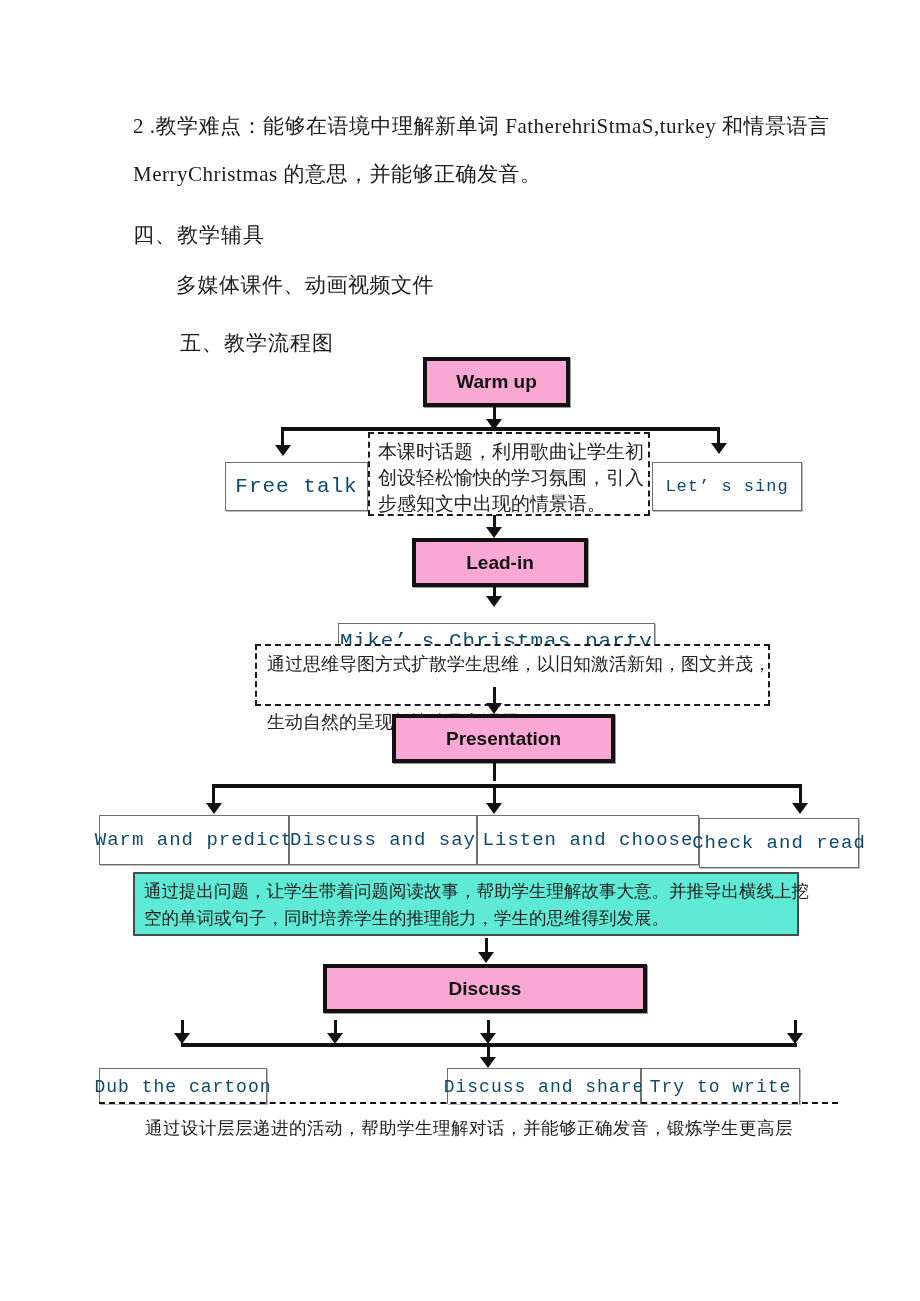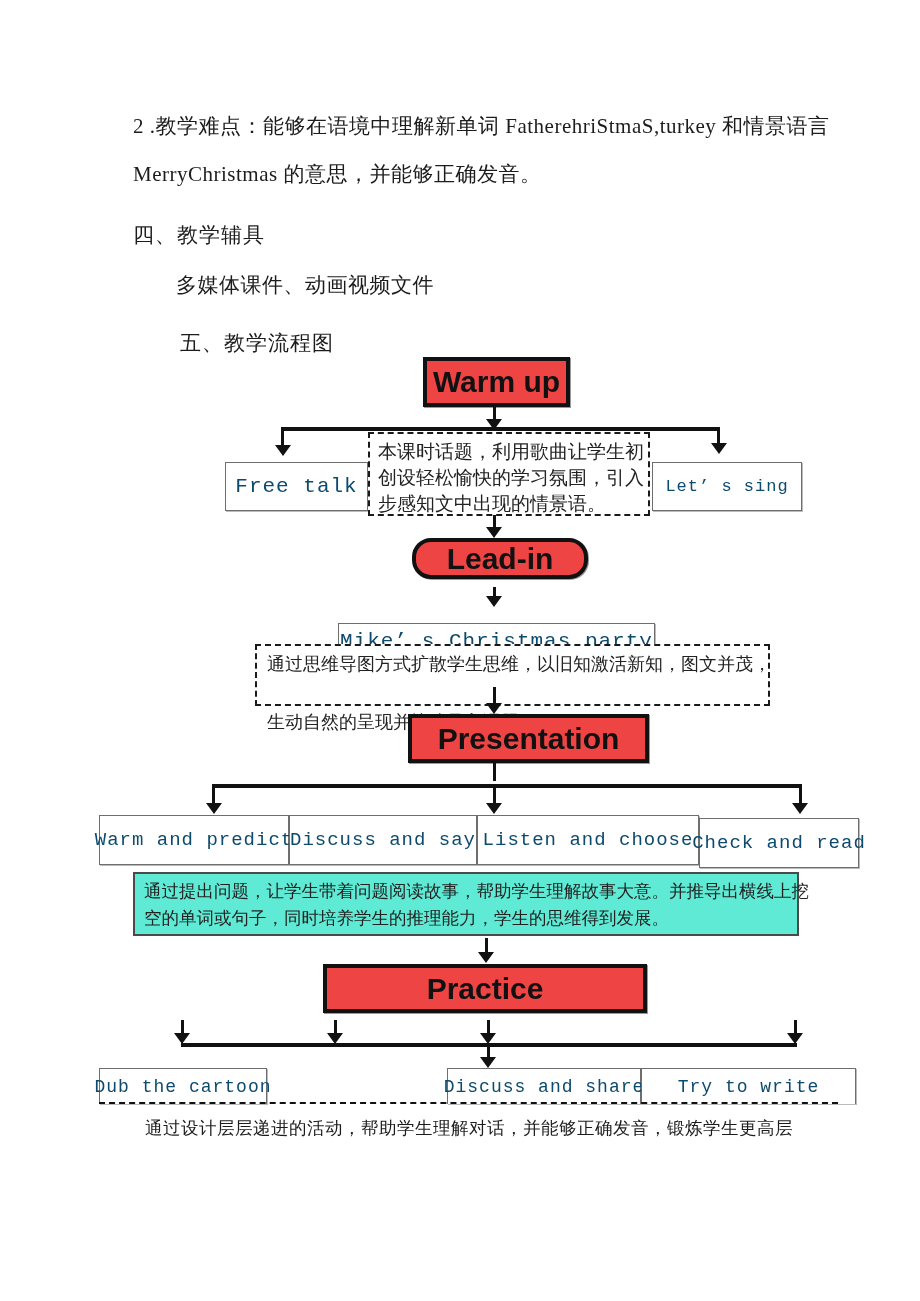--- a/index.html
+++ b/index.html
@@ -10,24 +10,24 @@
     background:#ffffff;
     font-family:"Liberation Serif","DejaVu Serif",serif;
     color:#1c1c1c;
     overflow:hidden;
   }
   .abs{position:absolute;box-sizing:border-box;}
   .cn{font-family:"Liberation Serif","DejaVu Serif",serif;color:#1c1c1c;white-space:nowrap;}
   .para{font-size:21px;letter-spacing:0.5px;}
   .heading{font-size:21px;letter-spacing:1px;}
   .bold-box{
-    border:4px solid #111;background:#ef4444;
+    border:4px solid #111;background:#f9a8d4;
     display:flex;align-items:center;justify-content:center;
     font-family:"Liberation Sans","DejaVu Sans",sans-serif;
-    font-weight:bold;font-size:30px;color:#111;
+    font-weight:bold;font-size:19px;color:#111;
     box-shadow:1px 1px 0 #999;
   }
   .label-box{
     border:1px solid #6e6e6e;background:#fff;
     display:flex;align-items:center;justify-content:center;
     font-family:"Liberation Mono","DejaVu Sans Mono",monospace;
     color:#0c4a6e;white-space:nowrap;letter-spacing:1px;
     box-shadow:1px 1px 0 #bbb;
   }
   .dashed-box{
@@ -85,40 +85,40 @@
     <div style="white-space:nowrap;">步感知文中出现的情景语。</div>
   </div>
 
   <div class="abs label-box" style="left:652px;top:462px;width:150px;height:49px;font-size:17px;">
     <span>Let’ s sing</span>
   </div>
 
   <div class="abs vstem" style="left:493px;top:515px;height:13px;"></div>
   <div class="abs ah-down" style="left:486px;top:527px;"></div>
 
-  <div class="abs bold-box" style="left:412px;top:538px;width:176px;height:41px;border-radius:19px;">
+  <div class="abs bold-box" style="left:412px;top:538px;width:176px;height:49px;">
     <span>Lead-in</span>
   </div>
 
   <div class="abs vstem" style="left:493px;top:587px;height:11px;"></div>
   <div class="abs ah-down" style="left:486px;top:596px;"></div>
 
   <div class="abs label-box" style="left:338px;top:623px;width:317px;height:37px;font-size:21px;align-items:center;">
     <span>Mike’ s Christmas party</span>
   </div>
 
   <div class="abs dashed-box" style="left:255px;top:644px;width:515px;height:62px;padding:6px 10px;font-size:18px;line-height:25px;">
     <div style="white-space:nowrap;">通过思维导图方式扩散学生思维，以旧知激活新知，图文并茂，</div>
     <div style="white-space:nowrap;margin-top:33px;">生动自然的呈现并快速导入课题。</div>
   </div>
 
   <div class="abs vstem" style="left:493px;top:687px;height:18px;"></div>
   <div class="abs ah-down" style="left:486px;top:703px;"></div>
 
-  <div class="abs bold-box" style="left:408px;top:714px;width:241px;height:49px;">
+  <div class="abs bold-box" style="left:392px;top:714px;width:223px;height:49px;">
     <span>Presentation</span>
   </div>
 
   <div class="abs vstem" style="left:493px;top:763px;height:18px;"></div>
 
   <div class="abs hline" style="left:212px;top:784px;width:590px;"></div>
   <div class="abs vstem" style="left:212px;top:784px;height:20px;"></div>
   <div class="abs ah-down" style="left:206px;top:803px;"></div>
   <div class="abs vstem" style="left:493px;top:784px;height:20px;"></div>
   <div class="abs ah-down" style="left:486px;top:803px;"></div>
@@ -140,21 +140,21 @@
 
   <div class="abs note-box" style="left:133px;top:872px;width:666px;height:64px;padding:4px 9px;font-size:17.5px;line-height:27px;">
     <div style="white-space:nowrap;">通过提出问题，让学生带着问题阅读故事，帮助学生理解故事大意。并推导出横线上挖</div>
     <div style="white-space:nowrap;">空的单词或句子，同时培养学生的推理能力，学生的思维得到发展。</div>
   </div>
 
   <div class="abs vstem" style="left:485px;top:938px;height:16px;"></div>
   <div class="abs ah-down" style="left:478px;top:952px;"></div>
 
   <div class="abs bold-box" style="left:323px;top:964px;width:324px;height:49px;">
-    <span>Practice</span>
+    <span>Discuss</span>
   </div>
 
   <div class="abs vstem" style="left:181px;top:1020px;height:15px;"></div>
   <div class="abs ah-down" style="left:174px;top:1033px;"></div>
   <div class="abs vstem" style="left:334px;top:1020px;height:15px;"></div>
   <div class="abs ah-down" style="left:327px;top:1033px;"></div>
   <div class="abs vstem" style="left:487px;top:1020px;height:15px;"></div>
   <div class="abs ah-down" style="left:480px;top:1033px;"></div>
   <div class="abs vstem" style="left:794px;top:1020px;height:15px;"></div>
   <div class="abs ah-down" style="left:787px;top:1033px;"></div>
@@ -162,21 +162,21 @@
   <div class="abs hline" style="left:181px;top:1043px;width:616px;"></div>
   <div class="abs vstem" style="left:487px;top:1047px;height:12px;"></div>
   <div class="abs ah-down" style="left:480px;top:1057px;"></div>
 
   <div class="abs label-box" style="left:99px;top:1068px;width:168px;height:36px;font-size:18px;border-bottom:none;">
     <span>Dub the cartoon</span>
   </div>
   <div class="abs label-box" style="left:447px;top:1068px;width:194px;height:36px;font-size:18px;border-bottom:none;">
     <span>Discuss and share</span>
   </div>
-  <div class="abs label-box" style="left:641px;top:1068px;width:215px;height:36px;font-size:18px;border-bottom:none;">
+  <div class="abs label-box" style="left:641px;top:1068px;width:159px;height:36px;font-size:18px;border-bottom:none;">
     <span>Try to write</span>
   </div>
 
   <div class="abs" style="left:99px;top:1102px;width:739px;height:0;border-top:2px dashed #111;z-index:6;"></div>
 
   <div class="abs cn" style="left:145px;top:1116px;font-size:17.5px;letter-spacing:0.5px;">通过设计层层递进的活动，帮助学生理解对话，并能够正确发音，锻炼学生更高层</div>
 
 </div>
 
 </body></html>

